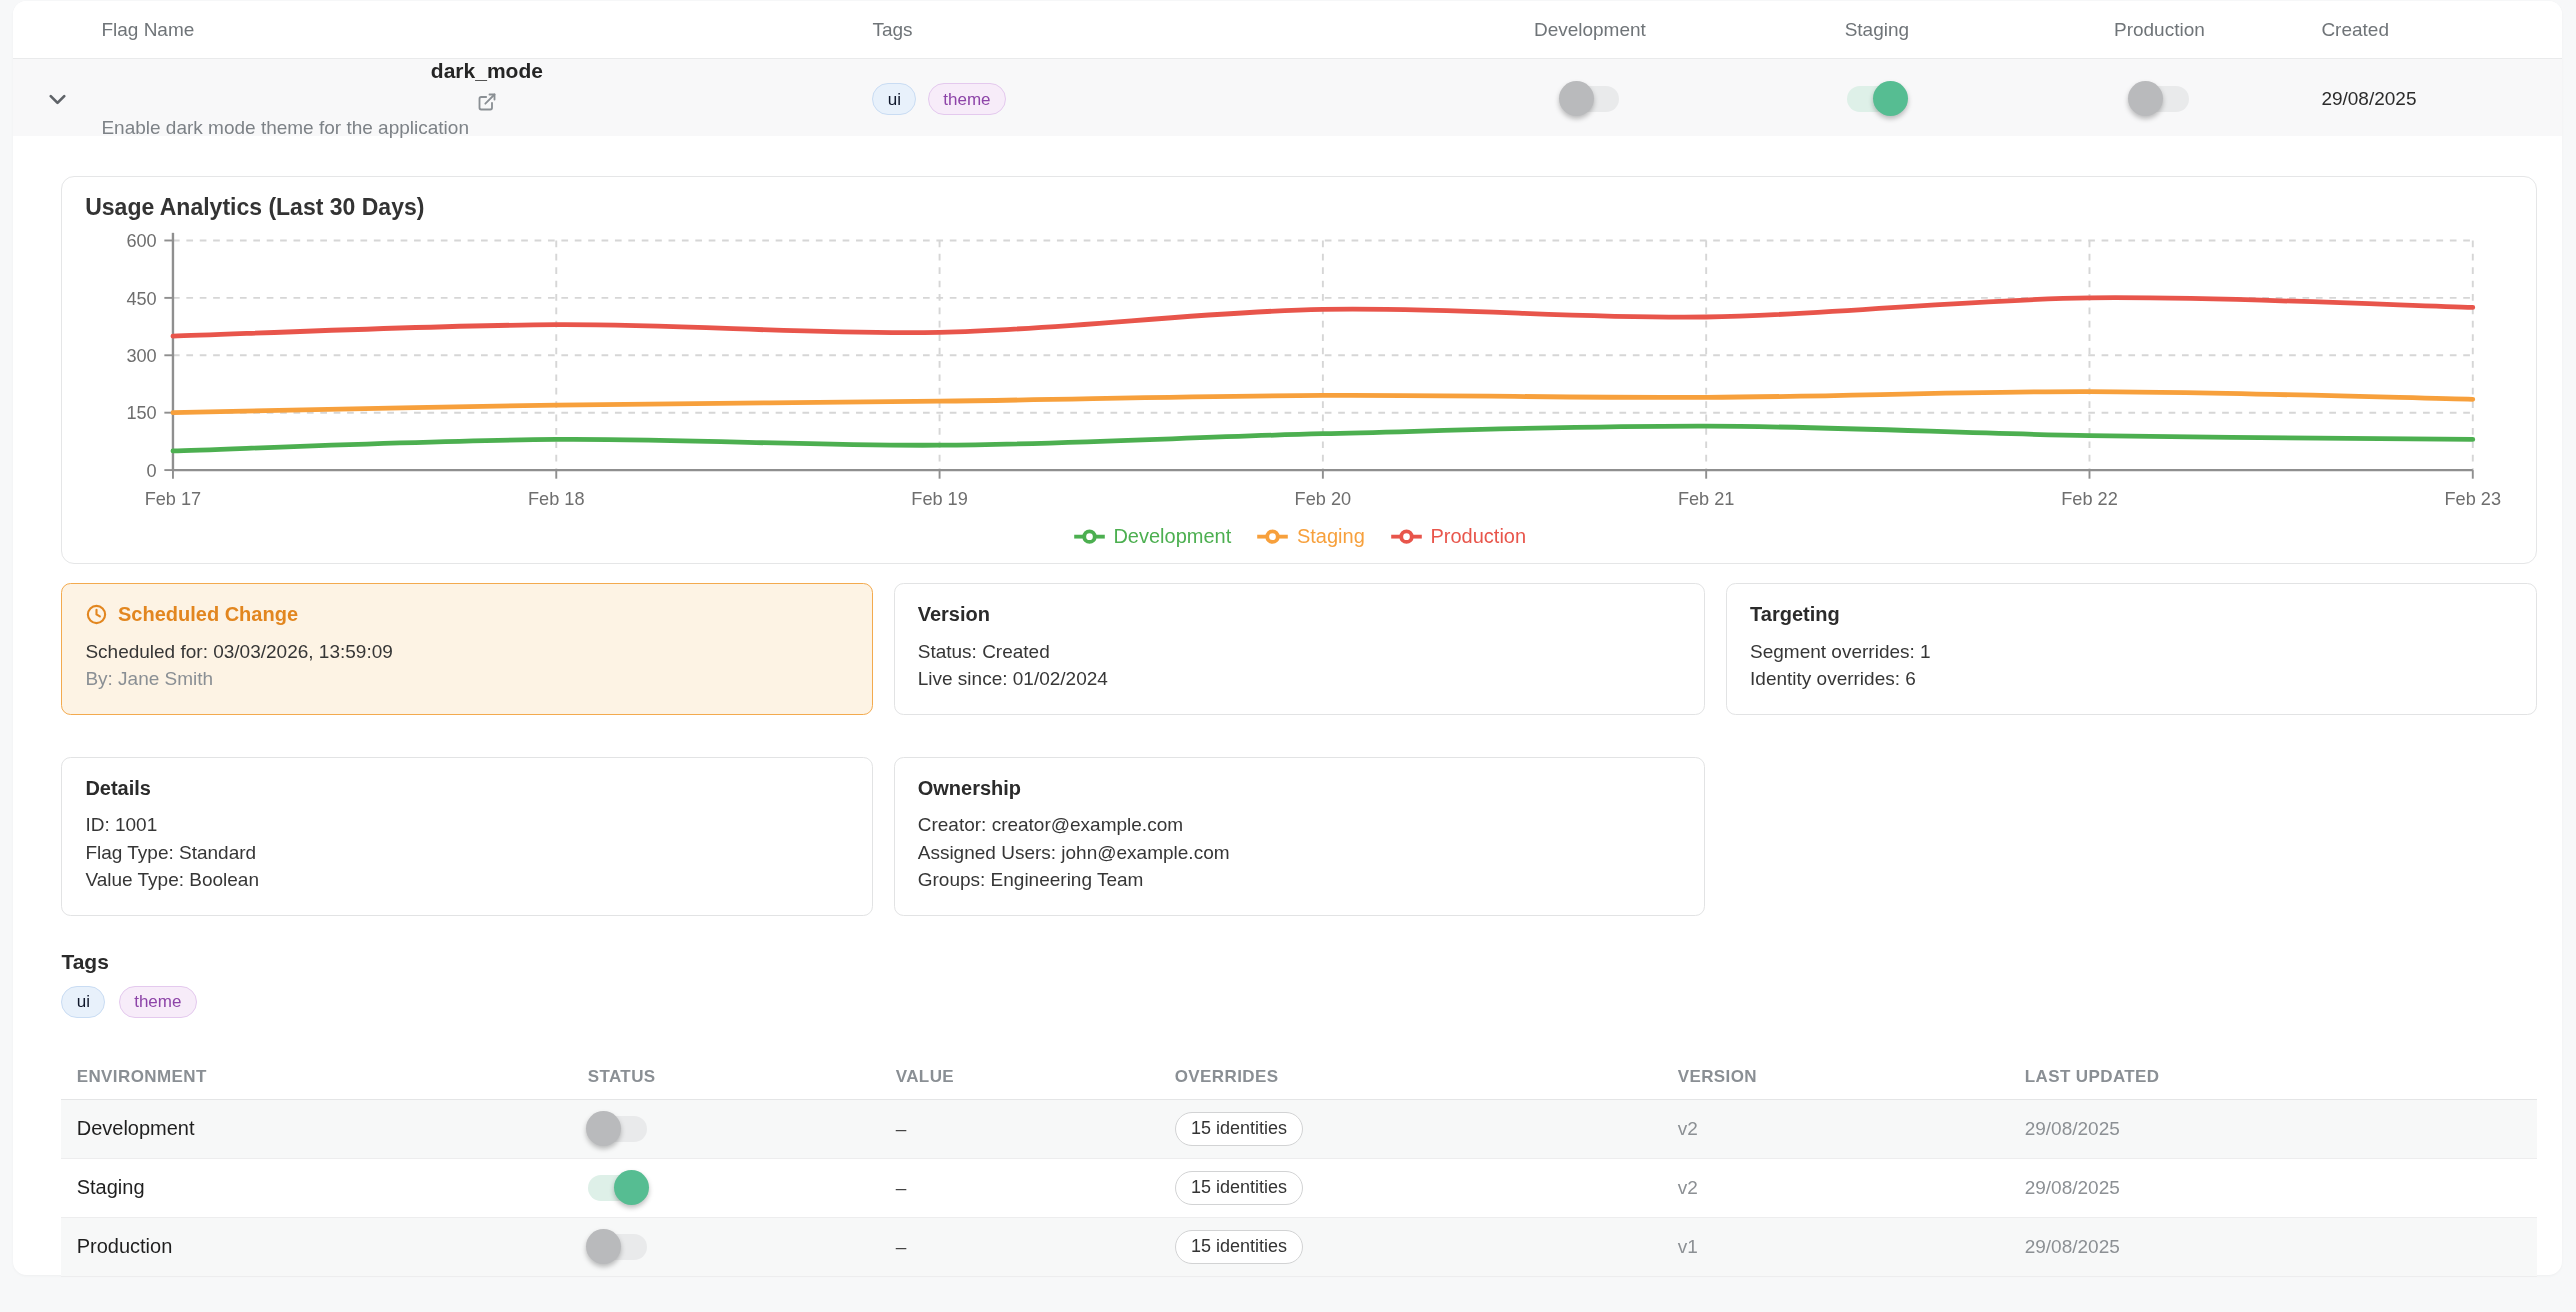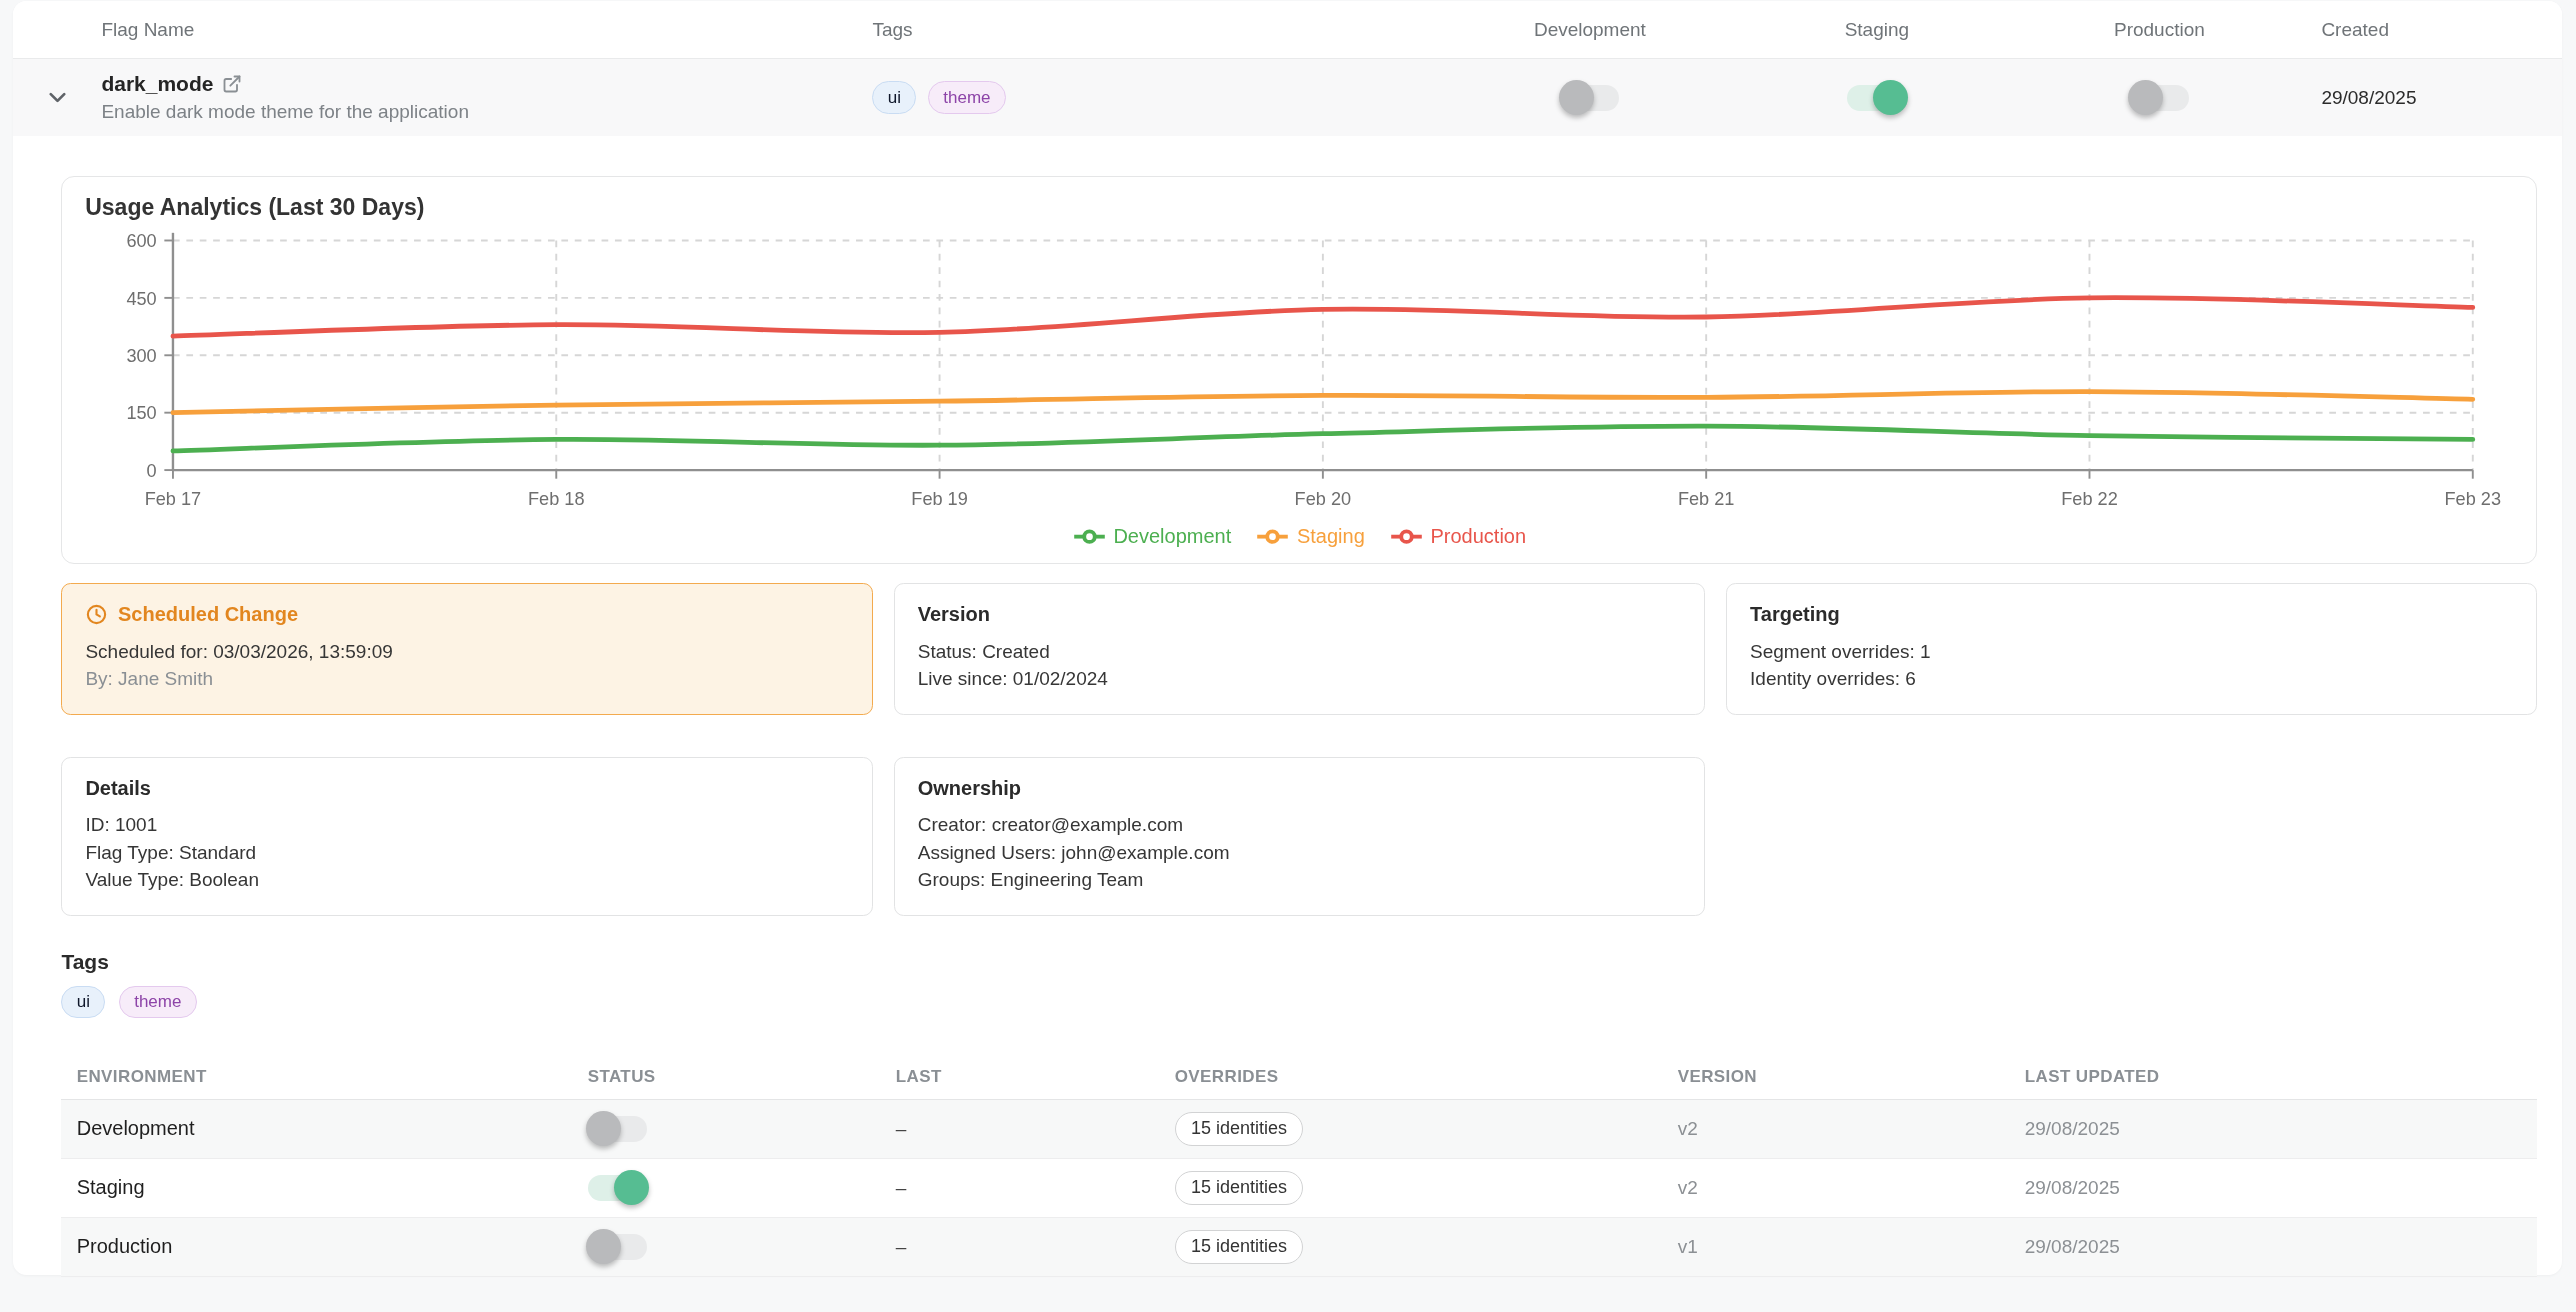--- a/index.html
+++ b/index.html
@@ -20,21 +20,21 @@
     display: grid;
     grid-template-columns: 88px 771px 574px 287px 287px 278px 1fr;
     align-items: center;
   }
   .flag-header { height: 58px; border-bottom: 1px solid #e9eaeb; border-radius: 13.4px 13.4px 0 0; background:#fff; }
   .flag-header .hcell { font-size: 19px; color: #6f7478; }
   .flag-row { height: 77px; background: #f8f8f9; }
   .cell-center { text-align: center; display: flex; justify-content: center; align-items: center; }
   .cell-created { padding-left: 23px; }
   .chev-cell { display: flex; justify-content: center; align-items: center; }
-  .flag-name-line { display: flex; align-items: center; gap: 8.6px; }
+  .flag-name-line { display: flex; align-items: center; gap: 8.6px; flex-direction: column; }
   .flag-name { font-size: 21px; font-weight: 700; color: #252525; }
   .flag-desc { font-size: 19px; color: #7d8287; margin-top: 5.7px; }
   .row-created { font-size: 19px; color: #2b2b2b; }
   .tags-cell { display: flex; gap: 11.5px; align-items: center; }
   
   .tag-pill {
     display: inline-block; font-size: 17px; line-height: 1;
     padding: 6.7px 14.4px; border-radius: 956px; border: 1.4px solid transparent;
   }
   .tag-blue  { color: #0f172a; background: #e8f1fb; border-color: #c9dcf3; }
@@ -260,21 +260,21 @@
       <div class="tags-section-pills" id="section-tags">
           <span class="tag-pill tag-blue">ui</span>
           <span class="tag-pill tag-purple">theme</span>
         </div>
     </div>
 
     <div class="env-table">
       <div class="env-grid env-header">
         <div class="ecell">ENVIRONMENT</div>
         <div class="ecell">STATUS</div>
-        <div class="ecell">LAST</div>
+        <div class="ecell">VALUE</div>
         <div class="ecell">OVERRIDES</div>
         <div class="ecell">VERSION</div>
         <div class="ecell">LAST UPDATED</div>
       </div>
       <div id="env-rows">
           <div class="env-grid env-row alt">
             <div class="env-name">Development</div>
             <div>
               <div class="toggle off">
                 <div class="knob"></div>

